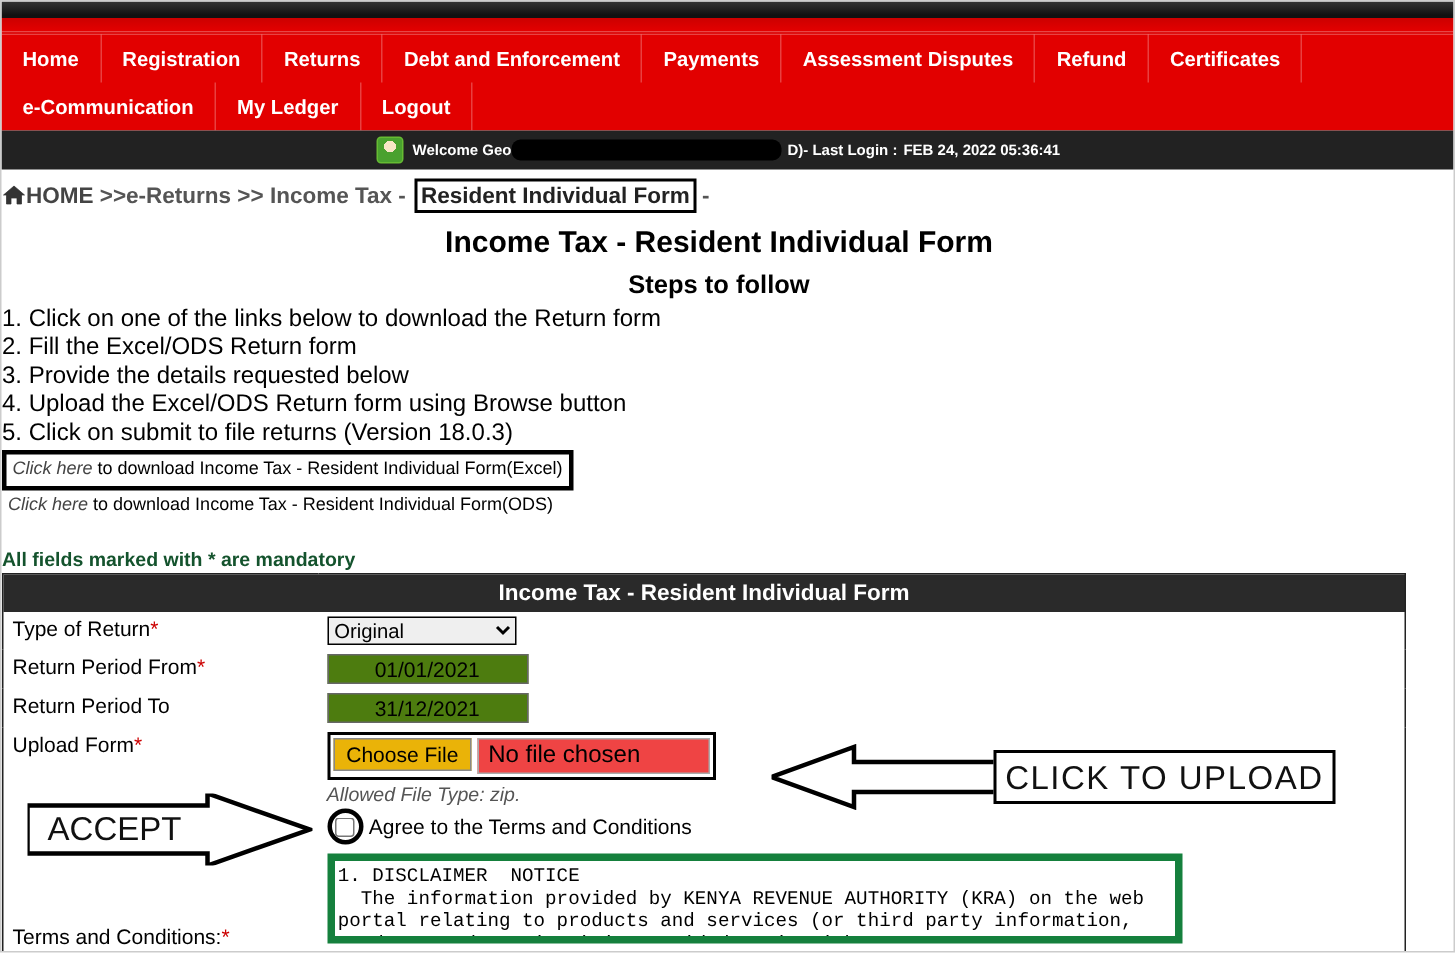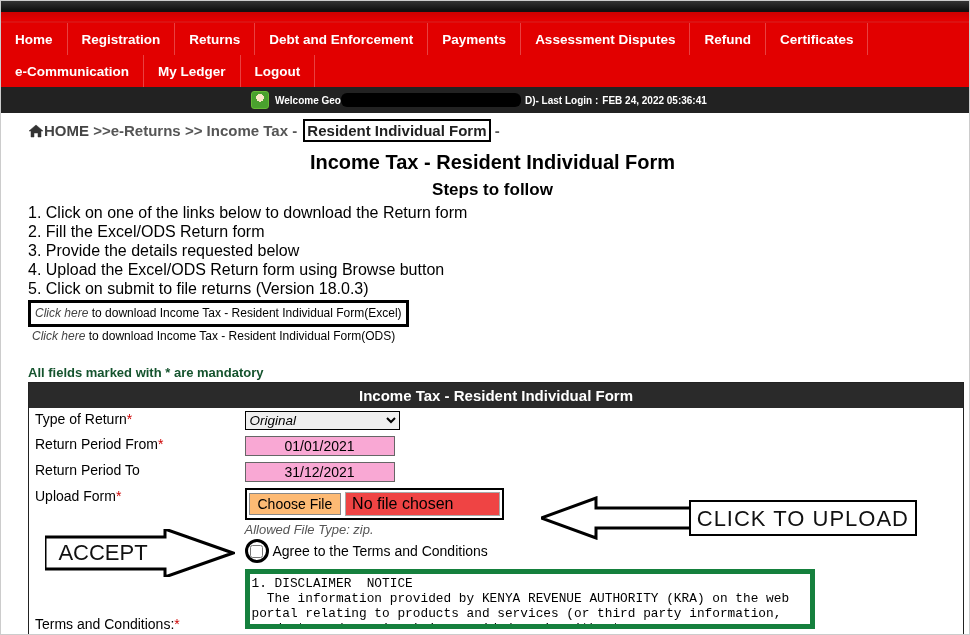--- a/index.html
+++ b/index.html
@@ -49,21 +49,21 @@
   }
   .nameblack {
     background: #000; display: inline-block;
     width: 180px; height: 14px; vertical-align: middle;
     border-radius: 6px;
   }
   .content {
     position: absolute;
     left: 0; right: 0; top: 115px; bottom: 0;
     overflow-y: scroll;
-    padding: 0 12px 10px 27px;
+    padding: 0 12px 10px 0;
   }
   .content::-webkit-scrollbar { width: 16px; }
   .content::-webkit-scrollbar-track { background: #eee; }
   .content::-webkit-scrollbar-thumb { background: #bdbdbd; }
   .breadcrumb {
     font-size: 15px;
     font-weight: bold;
     color: #222;
     padding: 6px 0 2px;
   }
@@ -113,41 +113,40 @@
     font-size: 15px; padding: 4px 0;
     text-align: center;
   }
   table.form td {
     padding: 3px 6px;
     vertical-align: top;
   }
   .label-col { width: 210px; }
   .req { color: #c00; }
   select.type {
-    width: 155px; font-size: 13.5px;
+    width: 126px; font-size: 13.5px;
     border: 1px solid #000;
-    font-style: italic;
   }
   input.period {
-    width: 150px; text-align: center;
+    width: 134px; text-align: center;
     border: 1px solid #666;
     font-size: 14px;
-    background: #f9a8d4;
+    background: #4d7c0f;
   }
   .file-wrap {
     border: 2.5px solid #000;
     display: inline-block;
     padding: 2px 2px 2px 2px;
     position: relative;
   }
   .choosebtn {
     border: 1px solid #888;
     padding: 2px 8px;
     font-size: 14px;
-    background: #fdba74;
+    background: #eab308;
     cursor: pointer;
   }
   .nofile {
     border: 1px solid #aaa;
     padding: 2px 6px;
     font-size: 16px;
     background: #ef4444;
     display: inline-block;
     min-width: 155px;
   }

